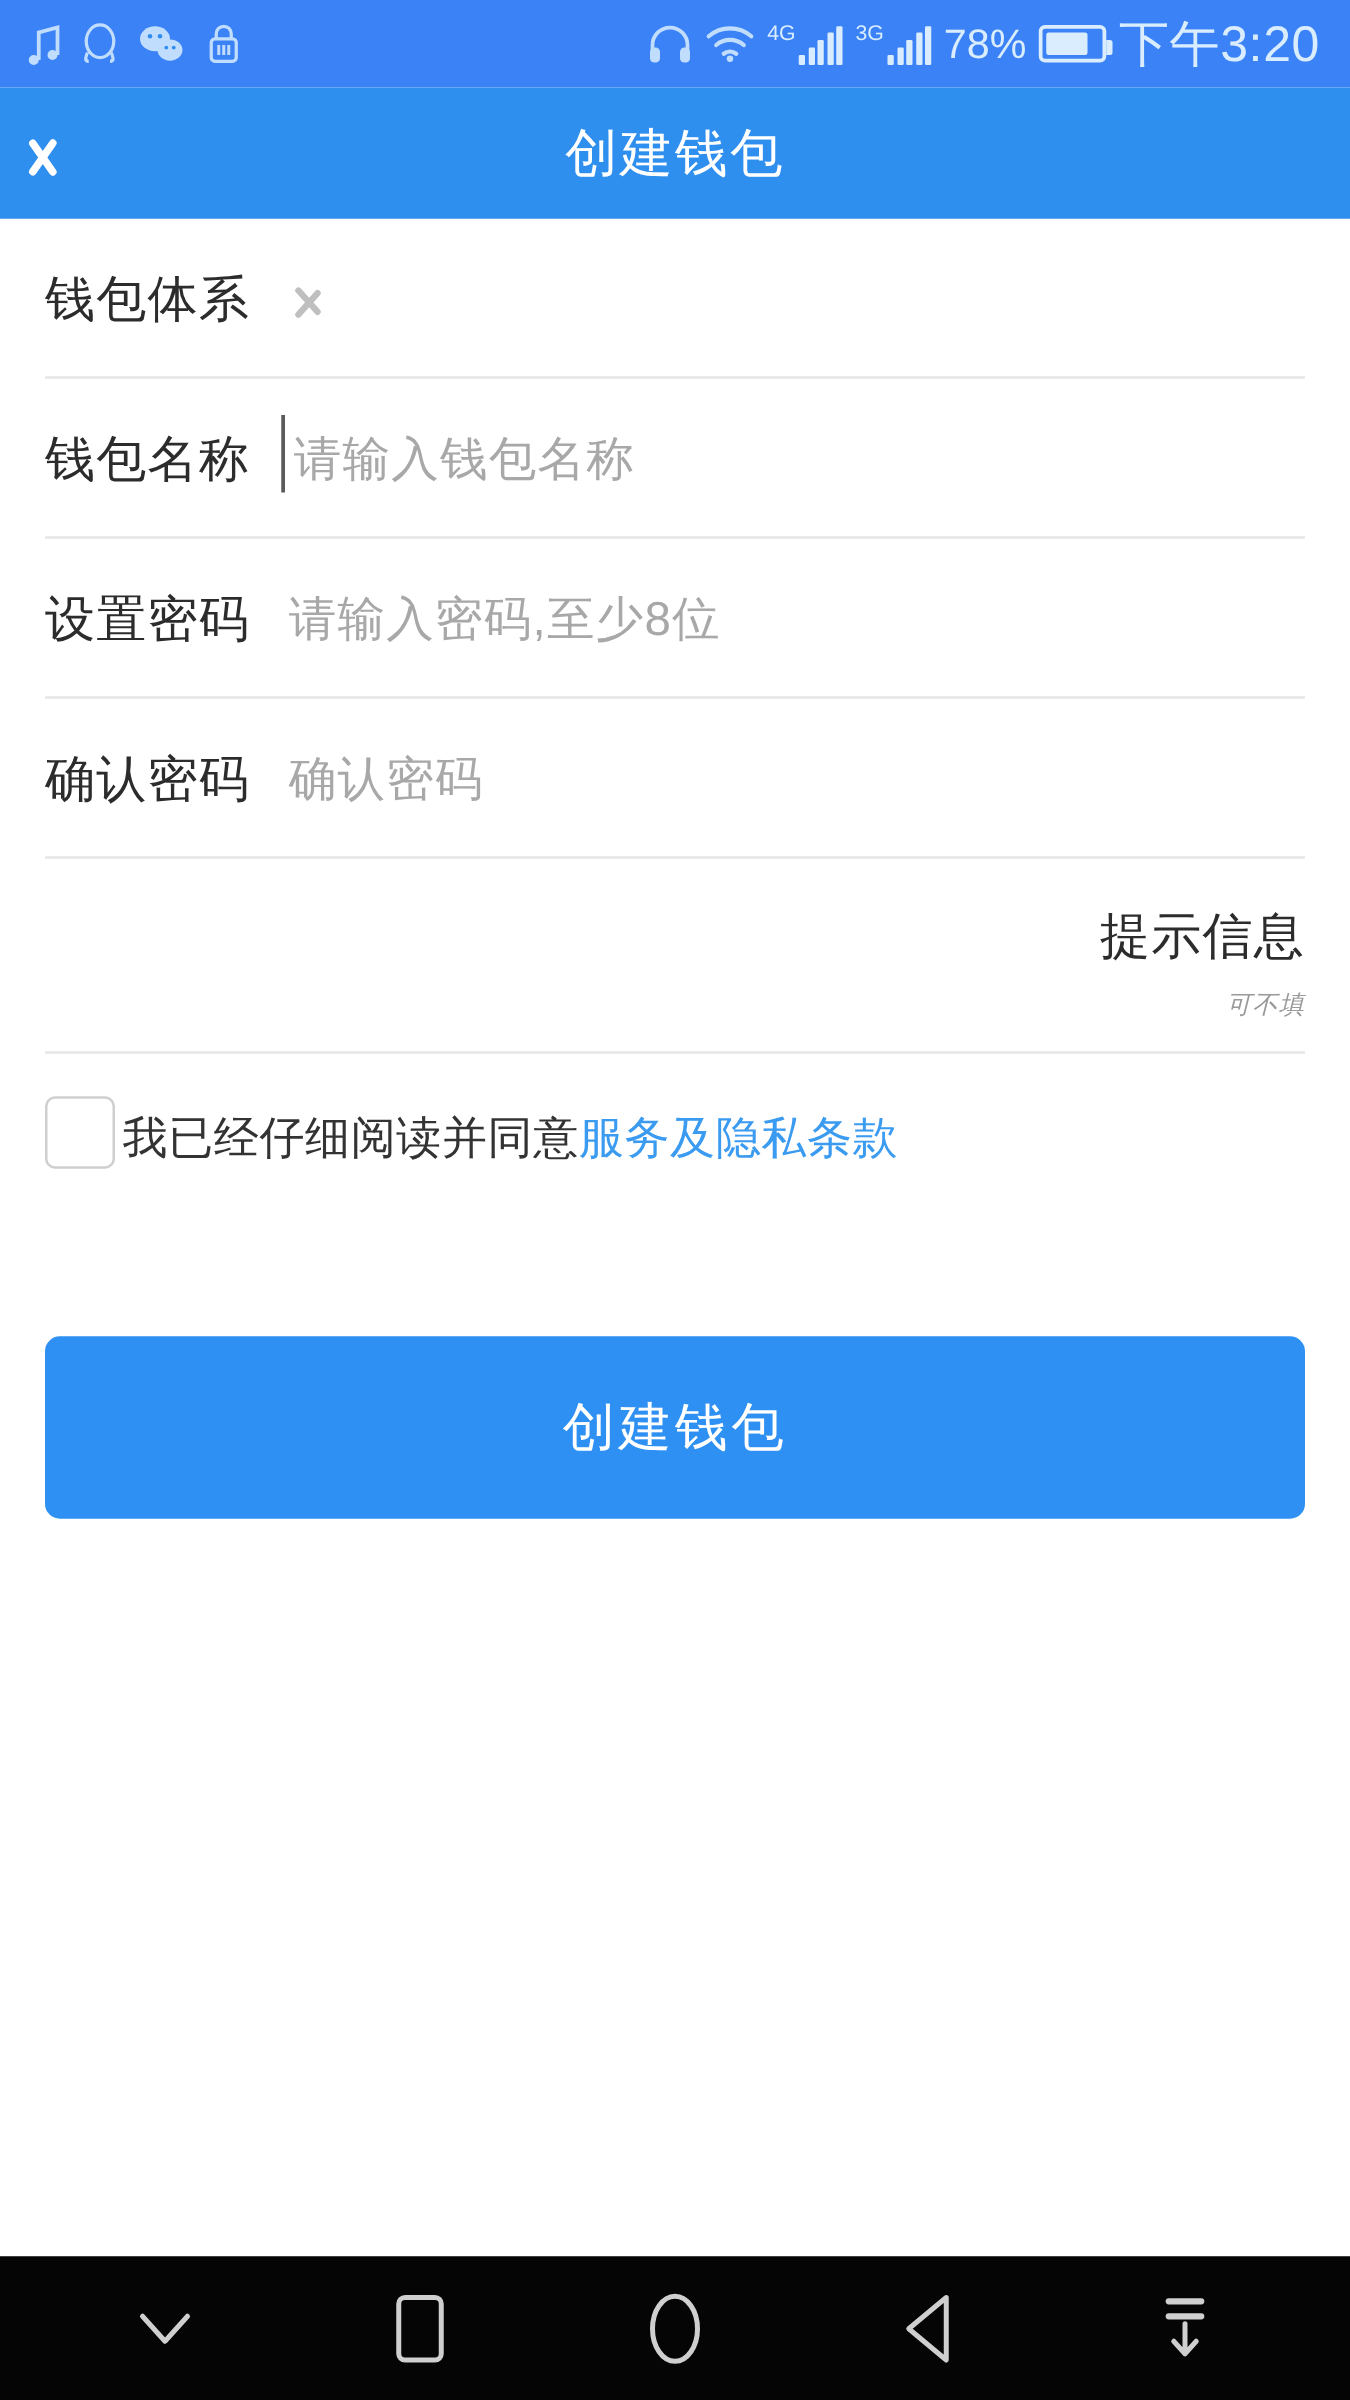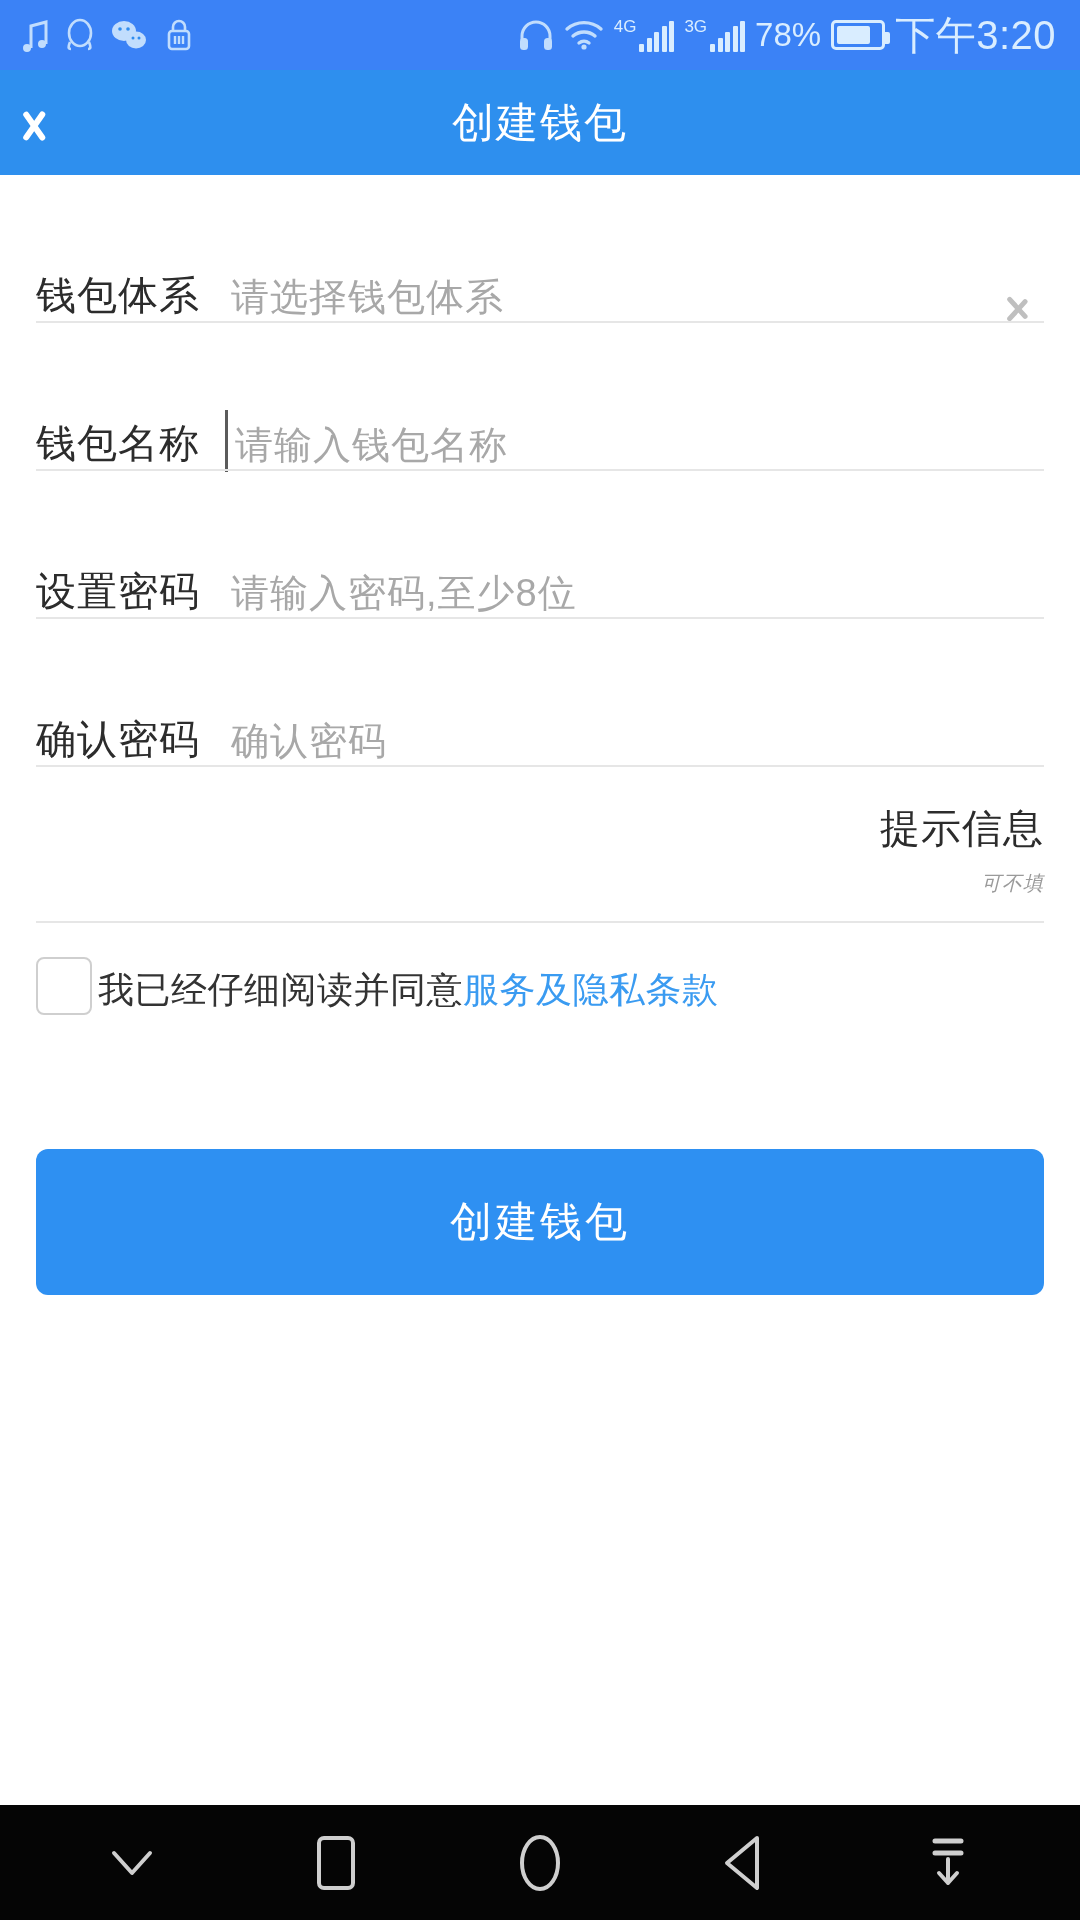--- a/index.html
+++ b/index.html
@@ -55,22 +55,22 @@
   .chev-back::after  { top:42px; transform:rotate(-125deg); transform-origin:left center; }
   .header-title {
     position:absolute; left:0; right:0; text-align:center;
     font-size:42px; color:#ffffff; font-weight:400; letter-spacing:2px;
     pointer-events:none;
   }
 
   
   .content { padding:0 36px; background:#fff; }
   .row {
-    display:flex; align-items:flex-end;
-    height:148px; position:relative;
+    display:flex; align-items:center;
+    height:128px; position:relative;
   }
   .row.divider::after {
     content:""; position:absolute; left:0; right:0; bottom:0;
     height:2px; background:#E6E6E6;
   }
   .row-label {
     font-size:40px; color:#2C2C2C; width:195px; flex:none; letter-spacing:1px;
   }
   .row-value {
     font-size:38px; color:#A8A8A8; letter-spacing:1px; flex:1;
@@ -198,21 +198,20 @@
     <div class="back-btn">
       <span class="chev-back"></span>
     </div>
     <div class="header-title">创建钱包</div>
   </div>
 
   <div class="content">
 
     <div class="row divider">
       <span class="row-label">钱包体系</span>
-      <span class="row-value">请选择钱包体系</span>
       <span class="chev-right"></span>
     </div>
 
     <div class="row divider">
       <span class="row-label">钱包名称</span>
       <span class="row-value caret">请输入钱包名称</span>
     </div>
 
     <div class="row divider">
       <span class="row-label">设置密码</span>

